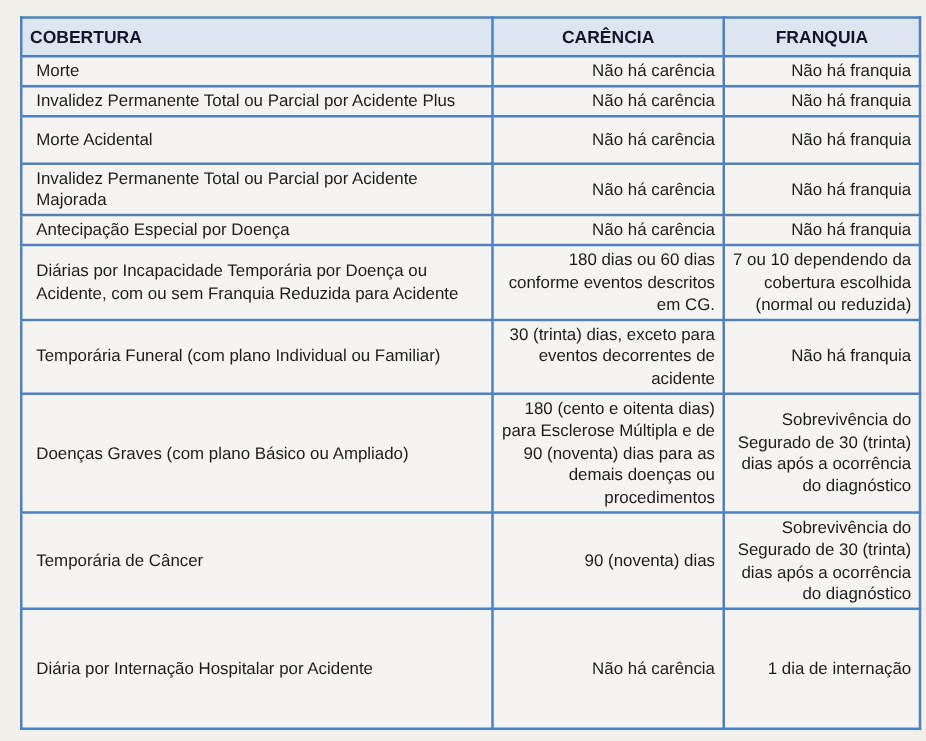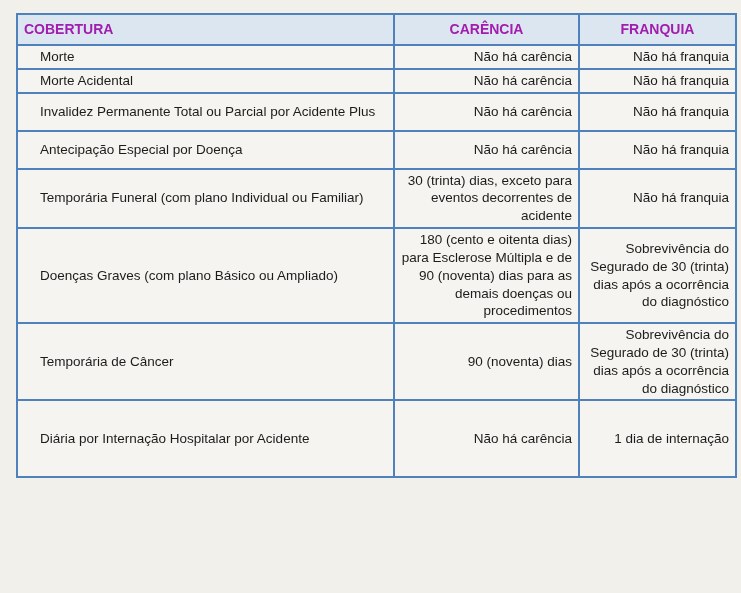--- a/index.html
+++ b/index.html
@@ -32,32 +32,32 @@
     vertical-align: middle;
     line-height: 1.32;
   }
   table.coverage th {
     background: #dce6f1;
     font-size: 14px;
     font-weight: bold;
     height: 31px;
     padding: 2px 6px;
     text-align: center;
-    color: #a21caf;
+    color: #0f172a;
   }
   table.coverage th.col-cobertura { text-align: left; }
   table.coverage td {
     background: #f5f4f0;
     font-size: 13.5px;
     padding: 2px 6px;
     text-align: right;
   }
   table.coverage td.cell-cobertura {
     text-align: left;
-    padding-left: 22px;
+    padding-left: 11px;
     padding-right: 10px;
   }
   col.c-cobertura { width: 377px; }
   col.c-carencia  { width: 185px; }
   col.c-franquia  { width: 157px; }
 
   
   tbody tr:nth-child(1)  td { height: 21px; }
   tbody tr:nth-child(2)  td { height: 21px; }
   tbody tr:nth-child(3)  td { height: 38px; }
@@ -88,33 +88,43 @@
         <th class="col-franquia">FRANQUIA</th>
       </tr>
     </thead>
     <tbody id="table-body">
         <tr>
           <td class="cell-cobertura">Morte</td>
           <td class="cell-carencia">Não há carência</td>
           <td class="cell-franquia">Não há franquia</td>
         </tr>
         <tr>
+          <td class="cell-cobertura">Invalidez Permanente Total ou Parcial por Acidente Plus</td>
+          <td class="cell-carencia">Não há carência</td>
+          <td class="cell-franquia">Não há franquia</td>
+        </tr>
+        <tr>
           <td class="cell-cobertura">Morte Acidental</td>
           <td class="cell-carencia">Não há carência</td>
           <td class="cell-franquia">Não há franquia</td>
         </tr>
         <tr>
-          <td class="cell-cobertura">Invalidez Permanente Total ou Parcial por Acidente Plus</td>
+          <td class="cell-cobertura">Invalidez Permanente Total ou Parcial por Acidente Majorada</td>
           <td class="cell-carencia">Não há carência</td>
           <td class="cell-franquia">Não há franquia</td>
         </tr>
         <tr>
           <td class="cell-cobertura">Antecipação Especial por Doença</td>
           <td class="cell-carencia">Não há carência</td>
           <td class="cell-franquia">Não há franquia</td>
+        </tr>
+        <tr>
+          <td class="cell-cobertura">Diárias por Incapacidade Temporária por Doença ou Acidente, com ou sem Franquia Reduzida para Acidente</td>
+          <td class="cell-carencia">180 dias ou 60 dias conforme eventos descritos em CG.</td>
+          <td class="cell-franquia">7 ou 10 dependendo da cobertura escolhida (normal ou reduzida)</td>
         </tr>
         <tr>
           <td class="cell-cobertura">Temporária Funeral (com plano Individual ou Familiar)</td>
           <td class="cell-carencia">30 (trinta) dias, exceto para eventos decorrentes de acidente</td>
           <td class="cell-franquia">Não há franquia</td>
         </tr>
         <tr>
           <td class="cell-cobertura">Doenças Graves (com plano Básico ou Ampliado)</td>
           <td class="cell-carencia">180 (cento e oitenta dias) para Esclerose Múltipla e de 90 (noventa) dias para as demais doenças ou procedimentos</td>
           <td class="cell-franquia">Sobrevivência do Segurado de 30 (trinta) dias após a ocorrência do diagnóstico</td>

